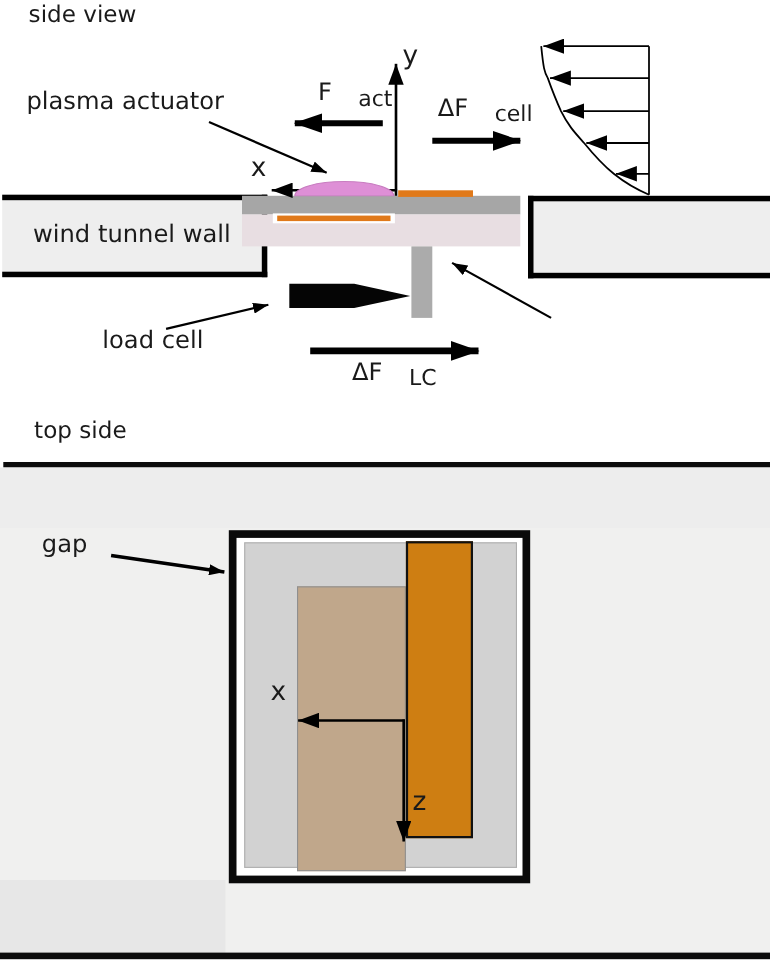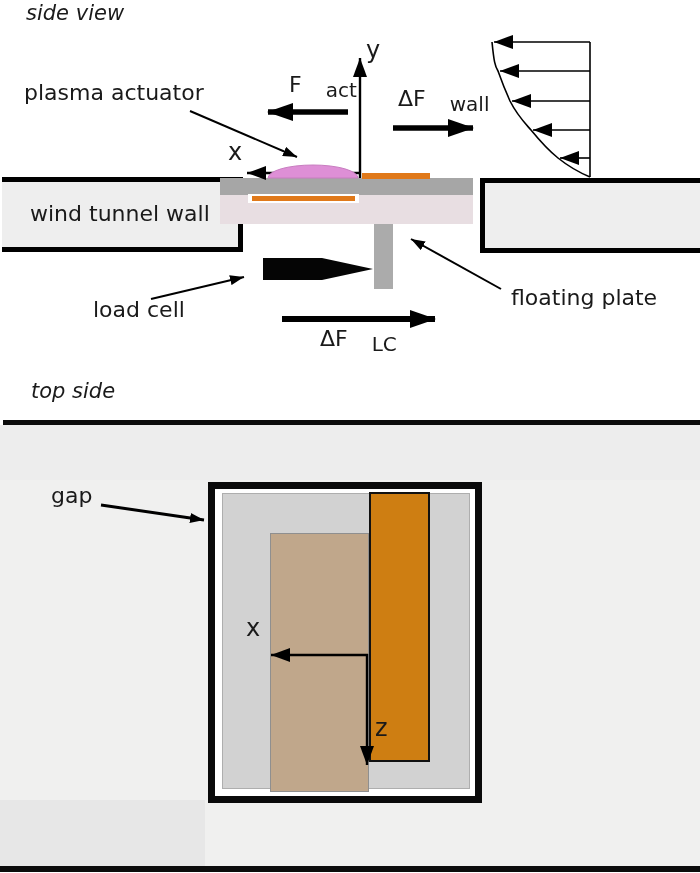--- a/index.html
+++ b/index.html
@@ -3,21 +3,21 @@
 <meta charset="utf-8">
 <style>
   html,body{margin:0;padding:0;background:#ffffff;}
   #stage{
     position:relative;width:700px;height:873px;background:#ffffff;
     font-family:"DejaVu Sans","Liberation Sans",sans-serif;color:#1a1a1a;
     overflow:hidden;
   }
   .abs{position:absolute;}
   .lbl{font-size:22px;line-height:1.1;white-space:nowrap;}
-  .title{font-size:21px;font-style:italic;}
+  .title{font-size:21px;}
   .axis{font-size:24px;}
   .force{font-size:22px;white-space:nowrap;}
   .force sub{font-size:20px;margin-left:24px;}
   
   #wall-left{left:2px;top:177px;width:208px;height:65px;background:var(--wall_fill);
     border-top:5px solid #000;border-bottom:5px solid #000;border-right:5px solid #000;
     display:flex;align-items:center;justify-content:flex-start;padding-left:28px;}
   #wall-right{left:480px;top:178px;width:215px;height:65px;background:var(--wall_fill);
     border-top:5px solid #000;border-bottom:5px solid #000;border-left:5px solid #000;}
   #plate-top{left:220px;top:178px;width:253px;height:17px;background:var(--plate_gray);}
@@ -103,25 +103,24 @@
 
     <line x1="368" y1="655" x2="271" y2="655" stroke="#000" stroke-width="2.4" marker-end="url(#m-med)"></line>
     <line x1="367" y1="654" x2="367" y2="765" stroke="#000" stroke-width="2.4" marker-end="url(#m-med)"></line>
   </svg>
 
   <div class="abs title" style="left:26px;top:1px">side view</div>
   <div class="abs lbl" style="left:24px;top:81px">plasma actuator</div>
 
   <div class="abs force" style="left:289px;top:72px"><span>F</span><sub>act</sub></div>
   <div class="abs axis" style="left:366px;top:36px">y</div>
-  <div class="abs force" style="left:398px;top:86px"><span>ΔF</span><sub>wall</sub></div>
+  <div class="abs force" style="left:398px;top:86px"><span>ΔF</span><sub>cell</sub></div>
   <div class="abs axis" style="left:228px;top:138px">x</div>
 
   <div class="abs lbl" style="left:93px;top:298px">load cell</div>
-  <div class="abs lbl" style="left:511px;top:286px">floating plate</div>
   <div class="abs force" style="left:320px;top:326px"><span>ΔF</span><sub>LC</sub></div>
 
   <div class="abs title" style="left:31px;top:379px">top side</div>
-  <div class="abs lbl" style="left:51px;top:484px">gap</div>
+  <div class="abs lbl" style="left:38px;top:484px">gap</div>
   <div class="abs axis" style="left:246px;top:614px">x</div>
   <div class="abs axis" style="left:375px;top:714px">z</div>
 
 </div>
 
 </body></html>

